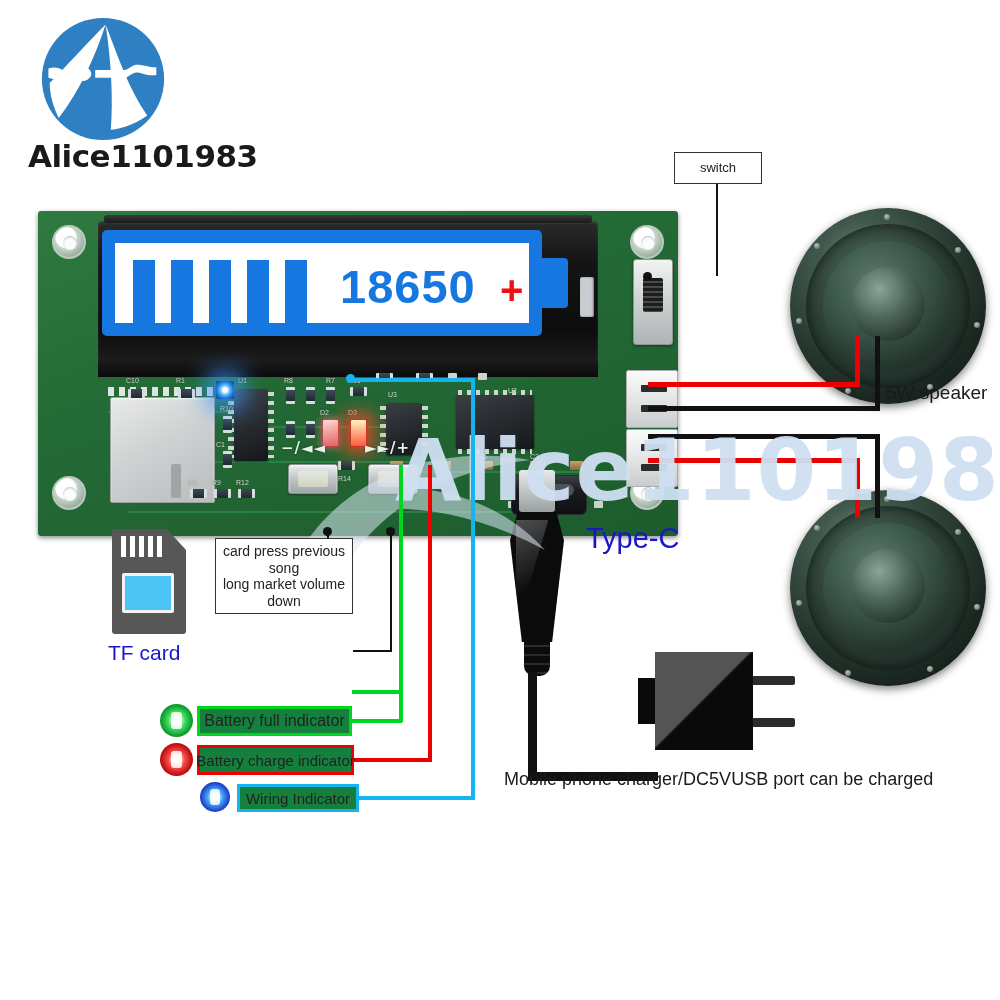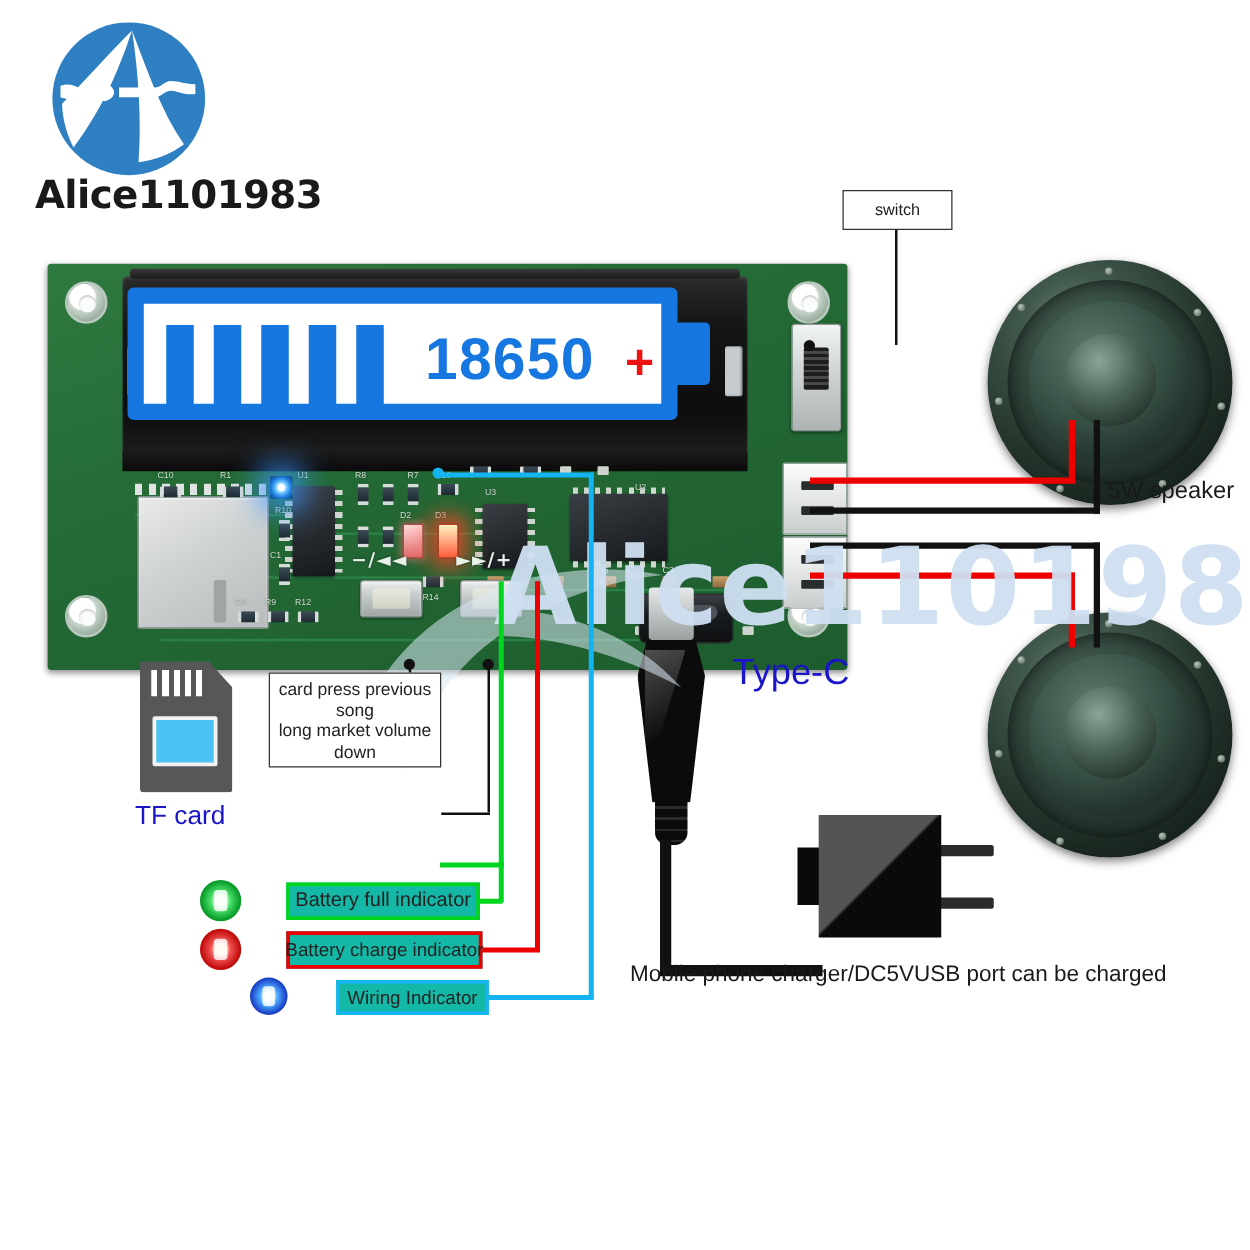--- a/index.html
+++ b/index.html
@@ -276,23 +276,23 @@
   #co-switch {
     left:674px; top:152px; width:88px; height:32px;
     font-size:13px; display:flex; align-items:center; justify-content:center;
     border-width:1px;
   }
   #co-prev { left:215px; top:538px; width:138px; height:76px; border-width:1px; }
   #co-next { left:215px; top:624px; width:138px; height:56px; border-width:1px;
              display:flex; align-items:center; justify-content:center; }
 
   .co-color {
-    position:absolute; background:#14b8a6; font-size:16px; color:#222;
+    position:absolute; background:#15803d; font-size:16px; color:#222;
     display:flex; align-items:center; justify-content:center;
-    z-index:45; font-family:"Liberation Sans",sans-serif; white-space:nowrap;margin-left:32px;
+    z-index:45; font-family:"Liberation Sans",sans-serif; white-space:nowrap;
   }
   #co-full   { left:197px; top:706px; width:155px; height:30px; border:3px solid #00d61e; }
   #co-charge { left:197px; top:745px; width:157px; height:30px; border:3px solid #ee0000; font-size:15px; }
   #co-power  { left:237px; top:784px; width:122px; height:28px; border:3px solid #14b4f0; font-size:15px; }
 
   
   .led-icon { position:absolute; width:33px; height:33px; border-radius:50%; z-index:46; }
   #icon-green {
     left:160px; top:704px;
     background: radial-gradient(circle at 50% 50%, #e9ffe9 0 16%, #49e06a 34%, #0a9e2a 66%, #05631a 100%);

